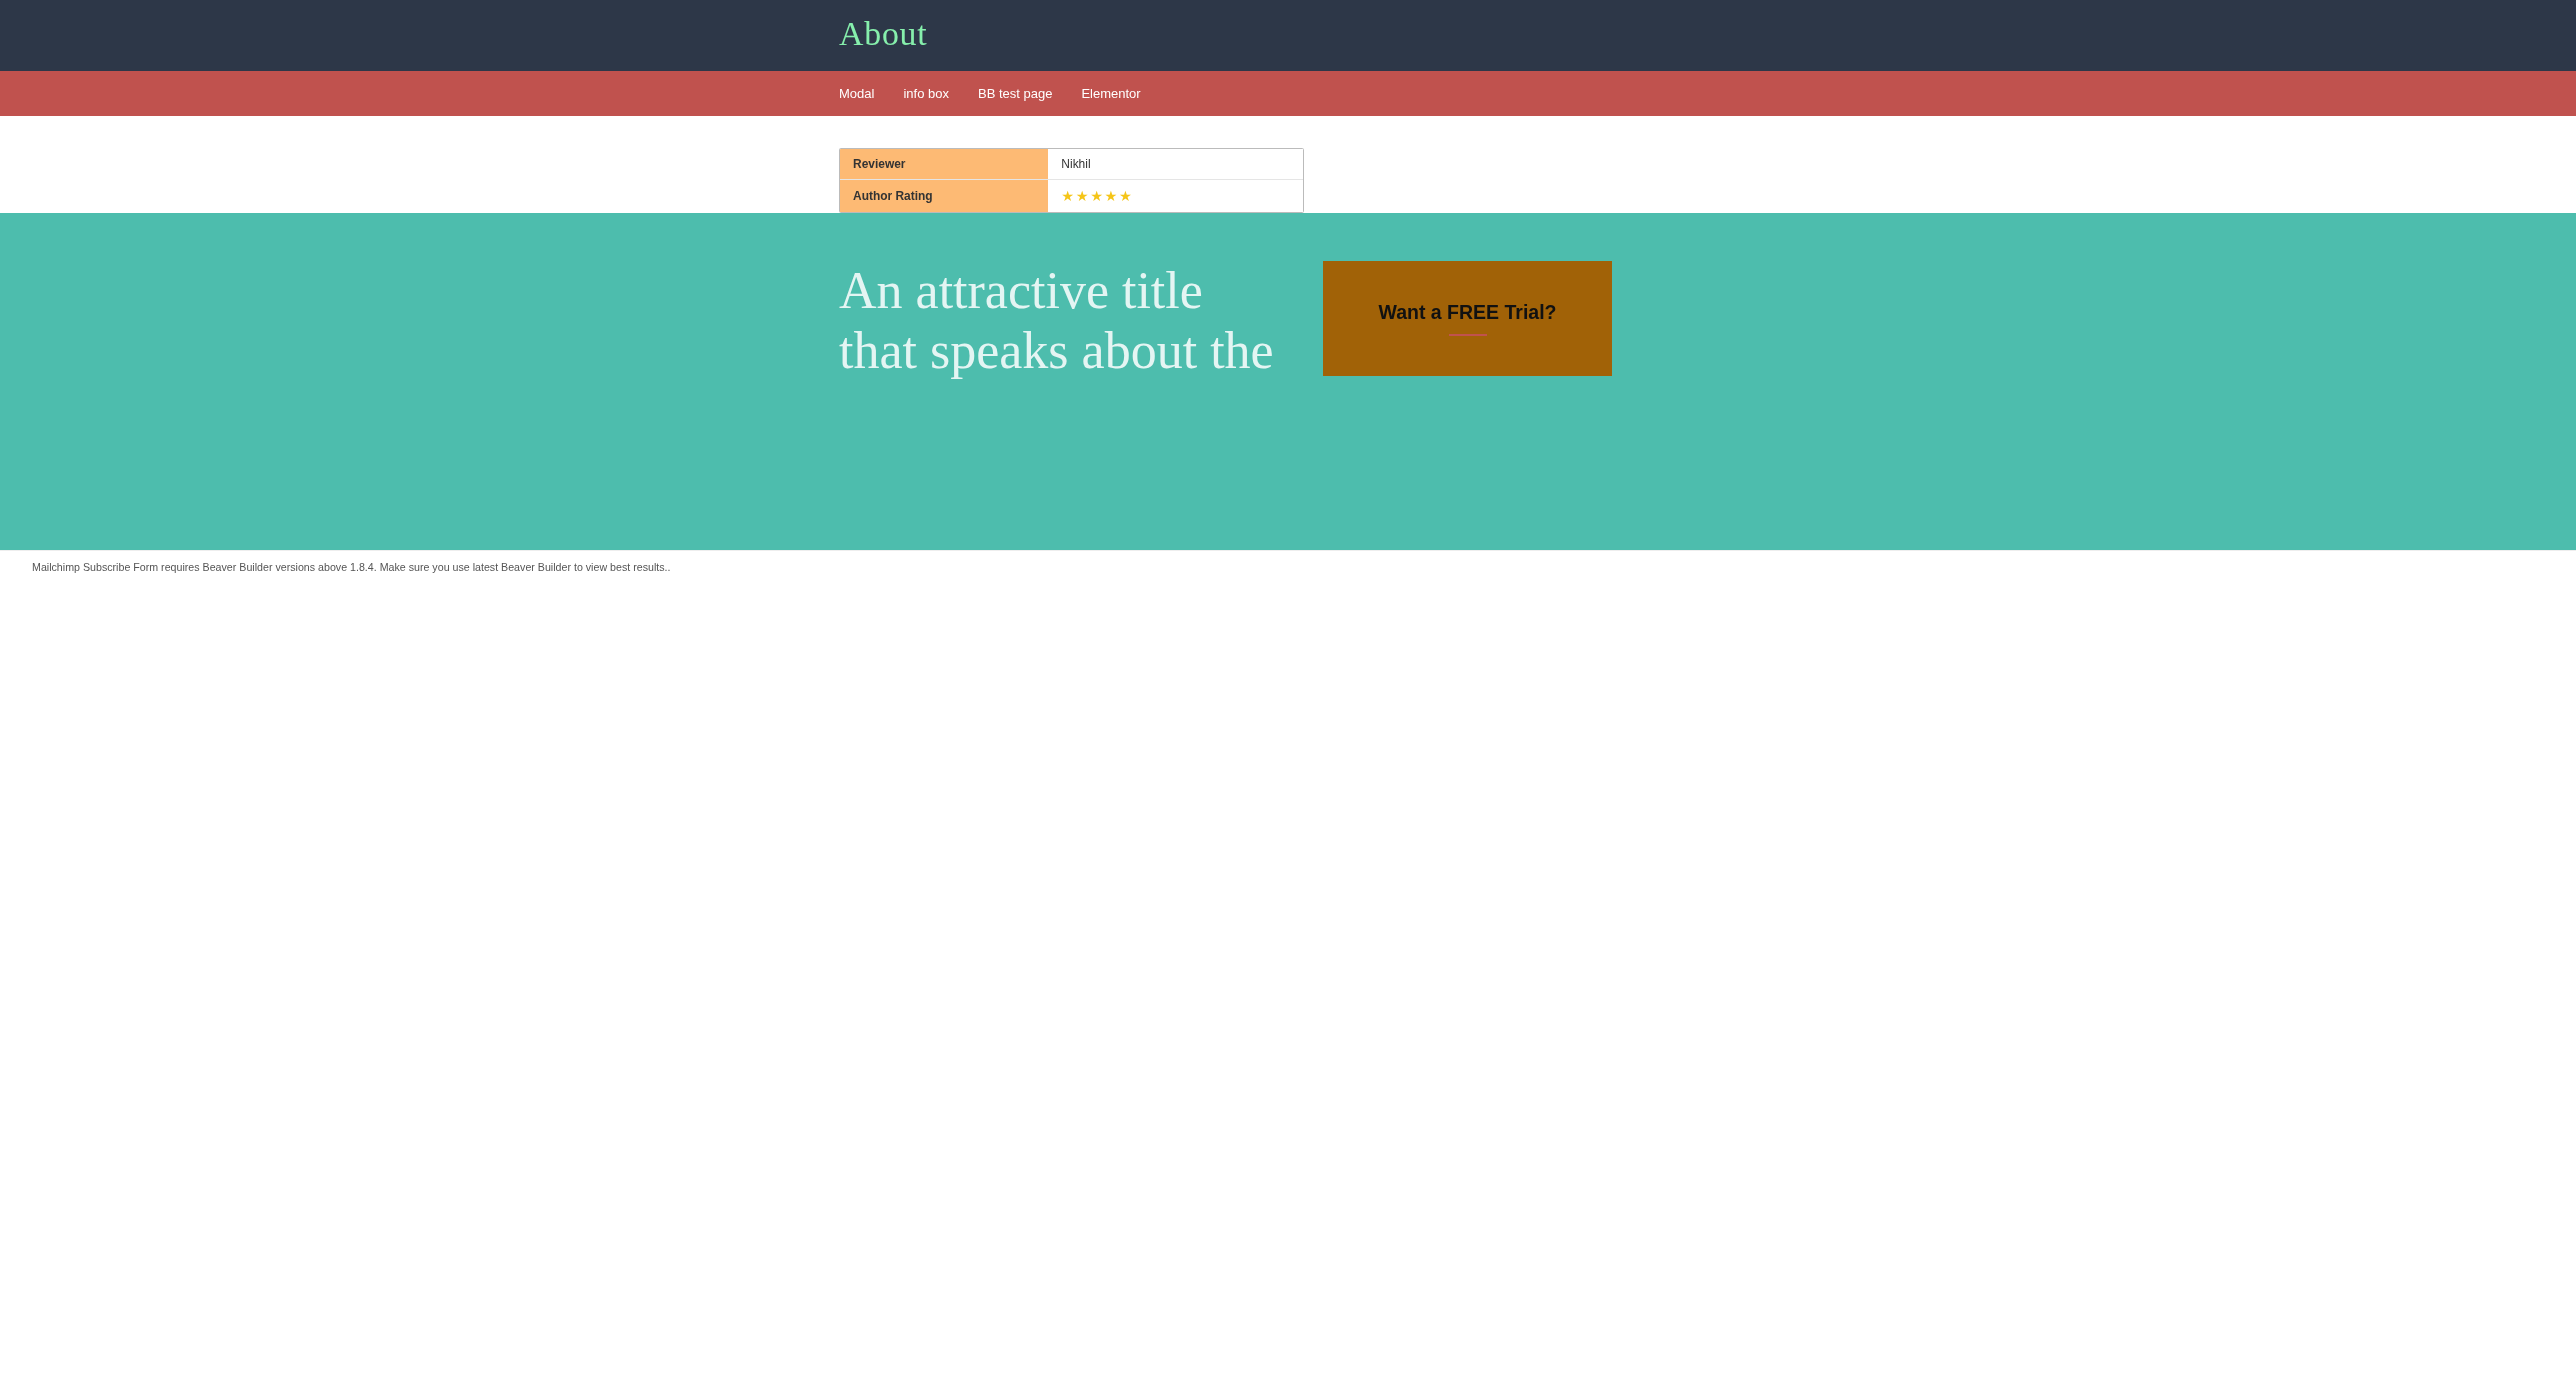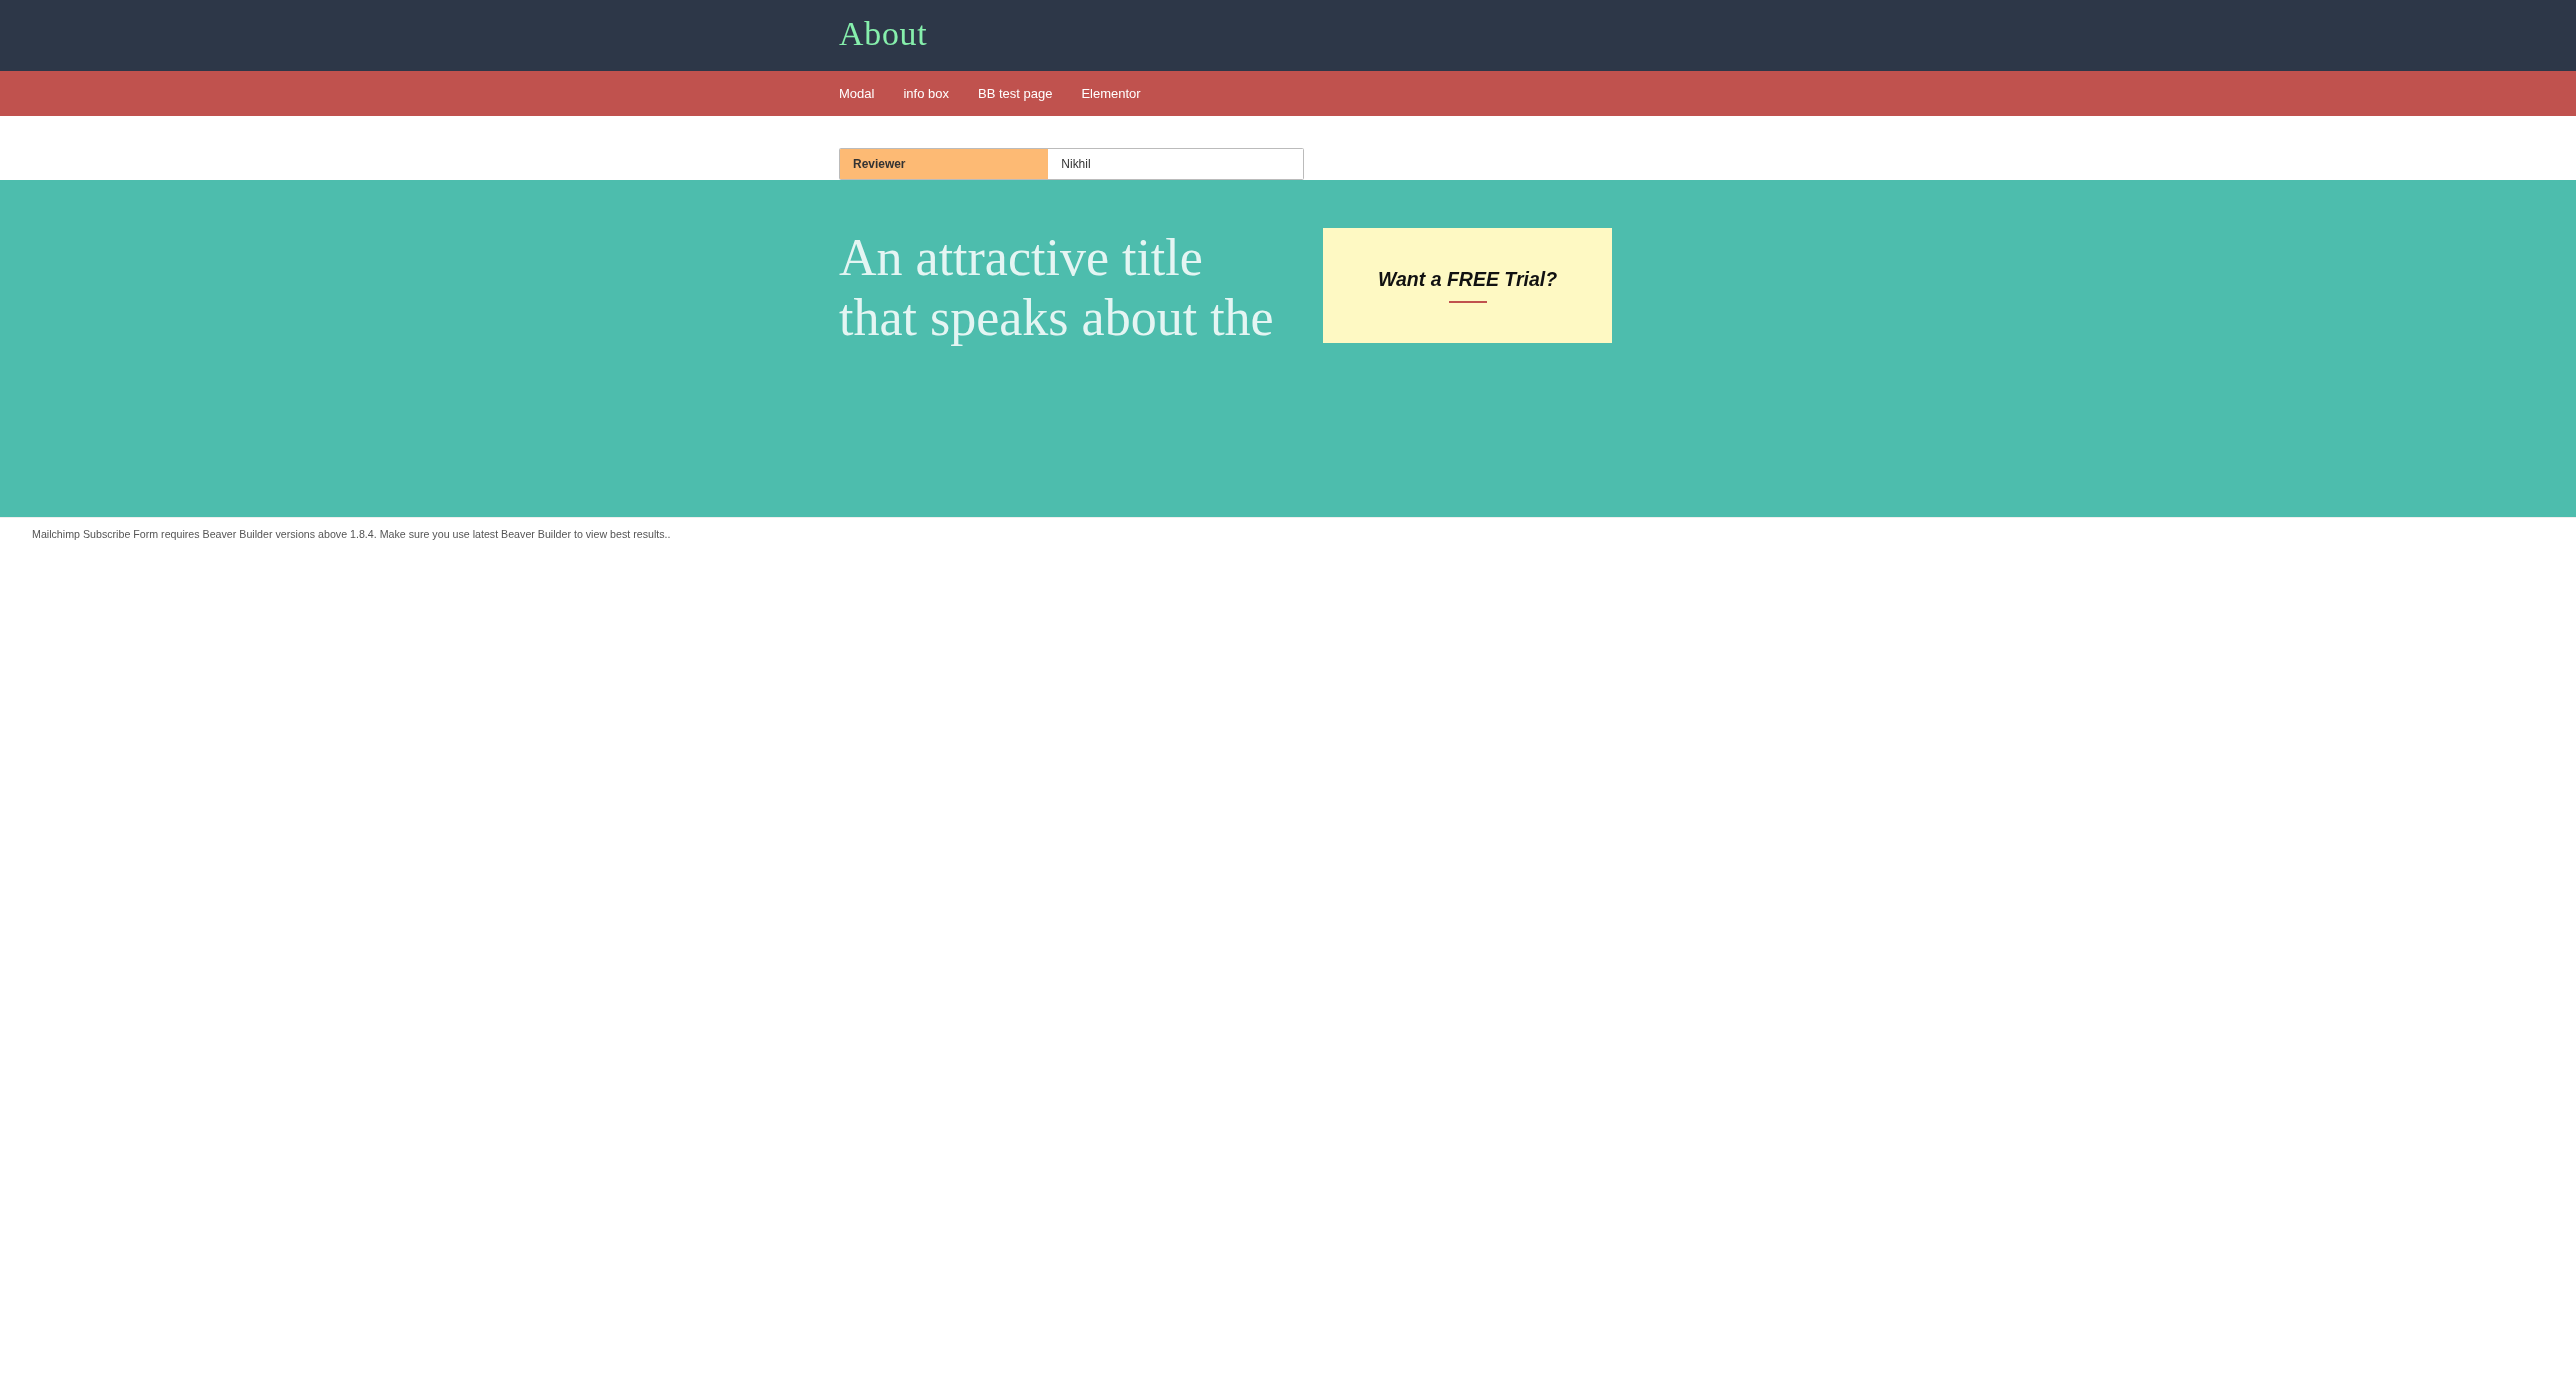--- a/index.html
+++ b/index.html
@@ -134,30 +134,29 @@
     .teal-title {
       color: rgba(255,255,255,0.85);
       font-size: 4rem;
       font-weight: 300;
       line-height: 1.15;
       font-family: 'Georgia', serif;
       flex: 1;
       max-width: 449px;
     }
     .free-trial-box {
-      background: #fef9c3;
+      background: #a16207;
       padding: 40px 48px 40px 48px;
       min-width: 289px;
       max-width: 321px;
       display: flex;
       flex-direction: column;
       align-items: center;
       justify-content: center;
       flex-shrink: 0;
-      font-style: italic;
     }
     .free-trial-title {
       font-size: 1.5rem;
       font-weight: bold;
       color: #111;
       font-family: Arial, sans-serif;
       text-align: center;
       margin-bottom: 9.6px;
     }
     .free-trial-line {
@@ -197,20 +196,30 @@
 
 <div class="main-content">
 
   <div class="summary-table-wrapper">
     <table class="summary-table">
       <tbody id="summary-tbody">
           <tr>
             <td class="label">Reviewer</td>
             <td class="value">Nikhil</td>
           </tr>
+          <tr>
+            <td class="label">Author Rating</td>
+            <td class="value"><div class="stars">
+                <span class="star">★</span>
+                <span class="star">★</span>
+                <span class="star">★</span>
+                <span class="star">★</span>
+                <span class="star">★</span>
+              </div></td>
+          </tr>
         </tbody>
     </table>
   </div>
 </div>
 
 <div class="teal-section">
   <div class="teal-inner">
     <div class="teal-title">An attractive title that speaks about the</div>
     <div class="free-trial-box">
       <div class="free-trial-title">Want a FREE Trial?</div>

